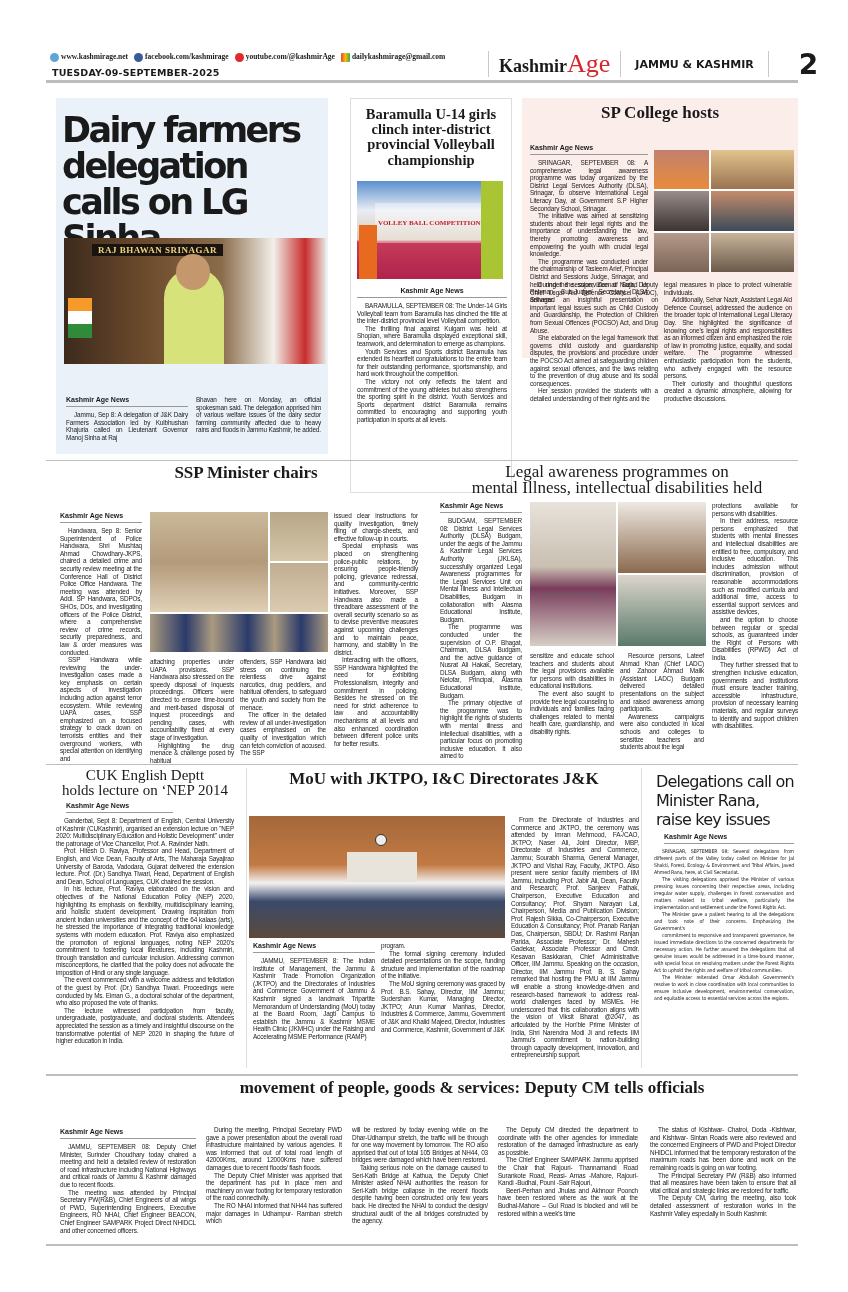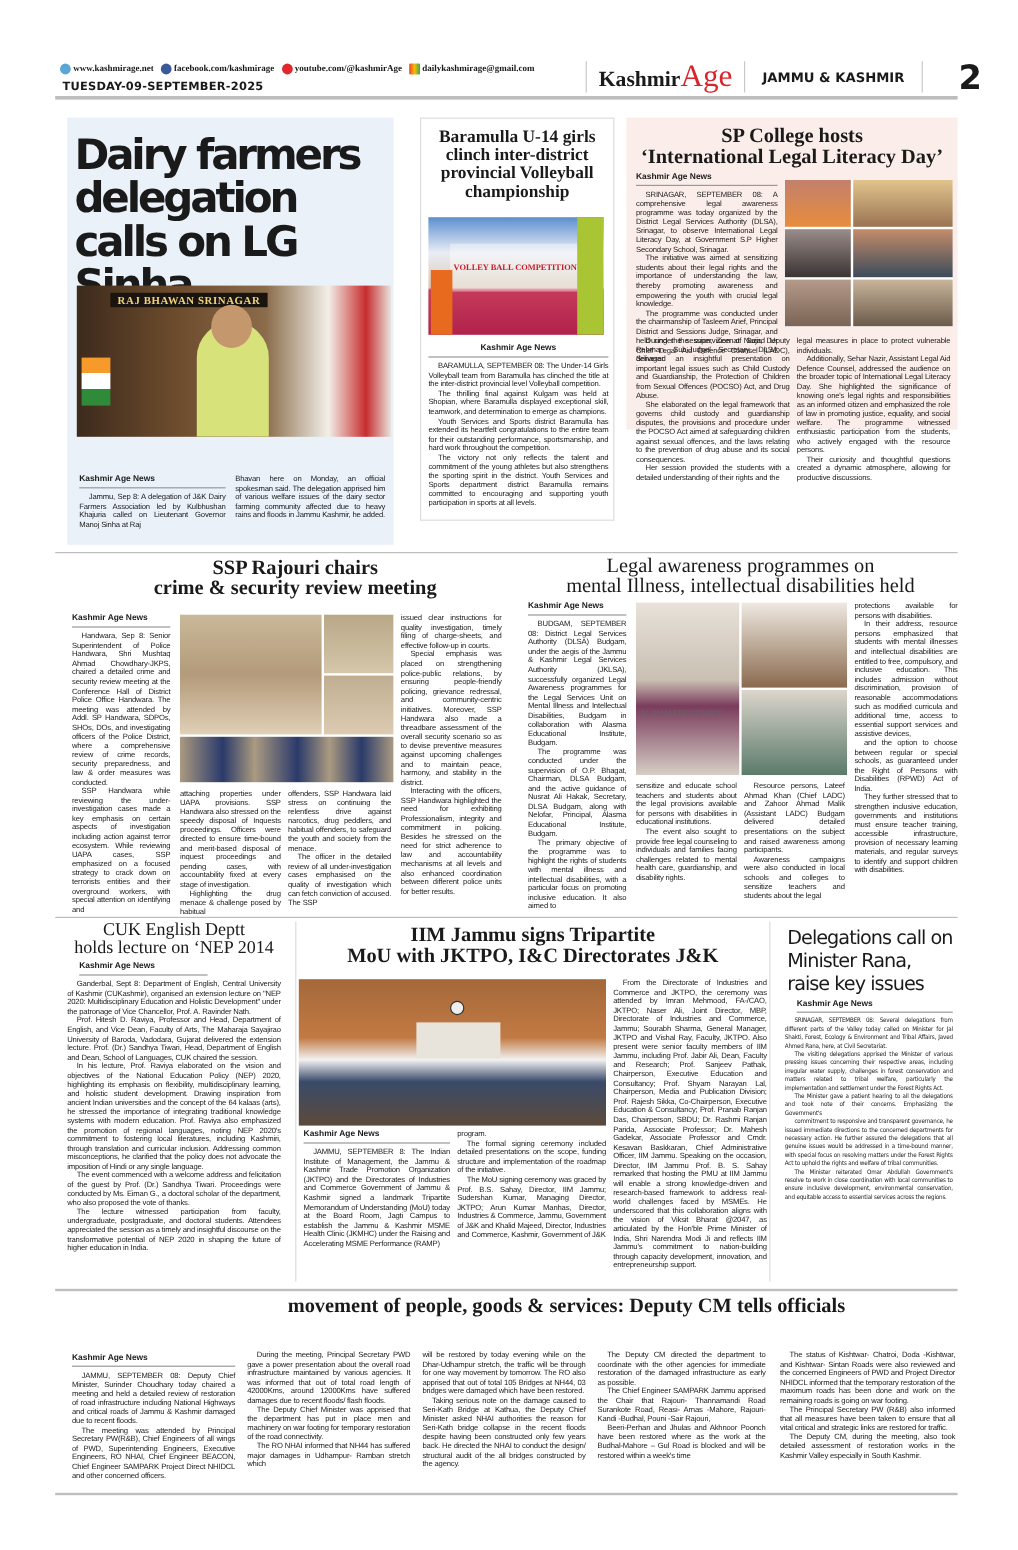--- a/index.html
+++ b/index.html
@@ -55,42 +55,41 @@
     <div class="byline">Kashmir Age News</div>
     <div class="txt">
         <p>Jammu, Sep 8: A delegation of J&amp;K Dairy Farmers Association led by Kulbhushan Khajuria called on Lieutenant Governor Manoj Sinha at Raj</p>
       </div>
   </div>
   <div class="abs txt" style="left:140px;top:298px;width:125px">
     <p style="text-indent:0">Bhavan here on Monday, an official spokesman said. The delegation apprised him of various welfare issues of the dairy sector farming community affected due to heavy rains and floods in Jammu Kashmir, he added.</p>
   </div>
 </div>
 
-<div class="box" style="left:350px;top:98px;width:162px;height:336px;border:1px solid #ddd">
+<div class="box" style="left:350px;top:98px;width:162px;height:395px;border:1px solid #ddd">
   <div class="h-serif" style="font-size:14.5px;padding:8px 8px 0">Baramulla U-14 girls clinch inter-district provincial Volleyball championship</div>
   <div class="photo" style="left:6px;top:82px;width:146px;height:98px;background:linear-gradient(#5b8fcf 0%,#e9edf4 30%,#d9c9b7 60%,#c63b5a 62%,#b0224c 100%)">
     <div style="position:absolute;left:18px;top:22px;font-size:7px;font-weight:bold;color:#c21e2a;background:#fff6;padding:16px 3px">VOLLEY BALL COMPETITION</div>
     <div style="position:absolute;right:0;top:0;width:22px;height:98px;background:#a9c534"></div>
     <div style="position:absolute;left:2px;top:44px;width:18px;height:54px;background:#e86a1f"></div>
   </div>
   <div class="abs" style="left:6px;top:188px;width:150px">
     <div class="byline" style="text-align:center">Kashmir Age News</div>
     <div class="txt">
       <p>BARAMULLA, SEPTEMBER 08: The Under-14 Girls Volleyball team from Baramulla has clinched the title at the inter-district provincial level Volleyball competition.</p>
       <p>The thrilling final against Kulgam was held at Shopian, where Baramulla displayed exceptional skill, teamwork, and determination to emerge as champions.</p>
       <p>Youth Services and Sports district Baramulla has extended its heartfelt congratulations to the entire team for their outstanding performance, sportsmanship, and hard work throughout the competition.</p>
       <p>The victory not only reflects the talent and commitment of the young athletes but also strengthens the sporting spirit in the district. Youth Services and Sports department district Baramulla remains committed to encouraging and supporting youth participation in sports at all levels.</p>
     </div>
   </div>
 </div>
 
 <div class="box" style="left:522px;top:98px;width:276px;height:260px;background:#fbeeea">
   <div class="h-serif" style="font-size:17px;padding-top:6px">
     <div>SP College hosts</div>
-    <div>‘International Legal Literacy Day’</div>
   </div>
   <div class="abs" style="left:8px;top:46px;width:118px">
     <div class="byline">Kashmir Age News</div>
     <div class="txt">
       <p>SRINAGAR, SEPTEMBER 08: A comprehensive legal awareness programme was today organized by the District Legal Services Authority (DLSA), Srinagar, to observe International Legal Literacy Day, at Government S.P Higher Secondary School, Srinagar.</p>
       <p>The initiative was aimed at sensitizing students about their legal rights and the importance of understanding the law, thereby promoting awareness and empowering the youth with crucial legal knowledge.</p>
       <p>The programme was conducted under the chairmanship of Tasleem Arief, Principal District and Sessions Judge, Srinagar, and held under the supervision of Sajad Ur Rehman, Sub-Judge/ Secretary, DLSA Srinagar.</p>
     </div>
   </div>
   <div class="photo" style="left:132px;top:52px;width:140px;height:122px;display:grid;grid-template-columns:55px 1fr;grid-template-rows:1fr 1fr 1fr;gap:2px;background:#fff">
@@ -110,22 +109,21 @@
     <p style="text-indent:0">legal measures in place to protect vulnerable individuals.</p>
     <p>Additionally, Sehar Nazir, Assistant Legal Aid Defence Counsel, addressed the audience on the broader topic of International Legal Literacy Day. She highlighted the significance of knowing one's legal rights and responsibilities as an informed citizen and emphasized the role of law in promoting justice, equality, and social welfare. The programme witnessed enthusiastic participation from the students, who actively engaged with the resource persons.</p>
     <p>Their curiosity and thoughtful questions created a dynamic atmosphere, allowing for productive discussions.</p>
   </div>
 </div>
 
 <div class="hr" style="left:46px;top:460px;width:752px"></div>
 
 <div class="box" style="left:56px;top:464px;width:360px;height:296px">
   <div class="h-serif" style="font-size:17px;line-height:17px;padding-left:20px">
-    <div>SSP Rajouri chairs</div>
-    <div>crime &amp; security review meeting</div>
+    <div>SSP Minister chairs</div>
   </div>
   <div class="abs" style="left:4px;top:48px;width:82px">
     <div class="byline">Kashmir Age News</div>
     <div class="txt">
       <p>Handwara, Sep 8: Senior Superintendent of Police Handwara, Shri Mushtaq Ahmad Chowdhary-JKPS, chaired a detailed crime and security review meeting at the Conference Hall of District Police Office Handwara. The meeting was attended by Addl. SP Handwara, SDPOs, SHOs, DOs, and investigating officers of the Police District, where a comprehensive review of crime records, security preparedness, and law &amp; order measures was conducted.</p>
       <p>SSP Handwara while reviewing the under-investigation cases made a key emphasis on certain aspects of investigation including action against terror ecosystem. While reviewing UAPA cases, SSP emphasized on a focused strategy to crack down on terrorists entities and their overground workers, with special attention on identifying and</p>
     </div>
   </div>
   <div class="photo" style="left:94px;top:48px;width:178px;height:140px;display:grid;grid-template-columns:118px 1fr;grid-template-rows:1fr 1fr 38px;gap:2px;background:#fff">
     <div style="grid-row:1/3;background:linear-gradient(#c9b99a,#b39a7a 50%,#e0d0b6)"></div>
@@ -198,21 +196,20 @@
       <p>Prof. Hitesh D. Raviya, Professor and Head, Department of English, and Vice Dean, Faculty of Arts, The Maharaja Sayajirao University of Baroda, Vadodara, Gujarat delivered the extension lecture. Prof. (Dr.) Sandhya Tiwari, Head, Department of English and Dean, School of Languages, CUK chaired the session.</p>
       <p>In his lecture, Prof. Raviya elaborated on the vision and objectives of the National Education Policy (NEP) 2020, highlighting its emphasis on flexibility, multidisciplinary learning, and holistic student development. Drawing inspiration from ancient Indian universities and the concept of the 64 kalaas (arts), he stressed the importance of integrating traditional knowledge systems with modern education. Prof. Raviya also emphasized the promotion of regional languages, noting NEP 2020's commitment to fostering local literatures, including Kashmiri, through translation and curricular inclusion. Addressing common misconceptions, he clarified that the policy does not advocate the imposition of Hindi or any single language.</p>
       <p>The event commenced with a welcome address and felicitation of the guest by Prof. (Dr.) Sandhya Tiwari. Proceedings were conducted by Ms. Eiman G., a doctoral scholar of the department, who also proposed the vote of thanks.</p>
       <p>The lecture witnessed participation from faculty, undergraduate, postgraduate, and doctoral students. Attendees appreciated the session as a timely and insightful discourse on the transformative potential of NEP 2020 in shaping the future of higher education in India.</p>
     </div>
   </div>
 </div>
 
 <div class="box" style="left:246px;top:768px;width:396px;height:300px;border-left:1px solid #ddd;border-right:1px solid #ddd">
   <div class="h-serif" style="font-size:17px;line-height:18px;padding-top:2px">
-    <div>IIM Jammu signs Tripartite</div>
     <div>MoU with JKTPO, I&amp;C Directorates J&amp;K</div>
   </div>
   <div class="photo" style="left:2px;top:48px;width:256px;height:122px;background:linear-gradient(#a5683a 0%,#c27a43 40%,#f2f2f2 55%,#3a4a6a 70%,#5c4a3a 100%)">
     <div style="position:absolute;left:126px;top:18px;width:12px;height:12px;border-radius:50%;background:#eee;border:1px solid #333"></div>
     <div style="position:absolute;left:98px;top:36px;width:70px;height:30px;background:#e8e4dc"></div>
   </div>
   <div class="abs" style="left:6px;top:174px;width:122px">
     <div class="byline">Kashmir Age News</div>
     <div class="txt">
         <p>JAMMU, SEPTEMBER 8: The Indian Institute of Management, the Jammu &amp; Kashmir Trade Promotion Organization (JKTPO) and the Directorates of Industries and Commerce Government of Jammu &amp; Kashmir signed a landmark Tripartite Memorandum of Understanding (MoU) today at the Board Room, Jagti Campus to establish the Jammu &amp; Kashmir MSME Health Clinic (JKMHC) under the Raising and Accelerating MSME Performance (RAMP)</p>

